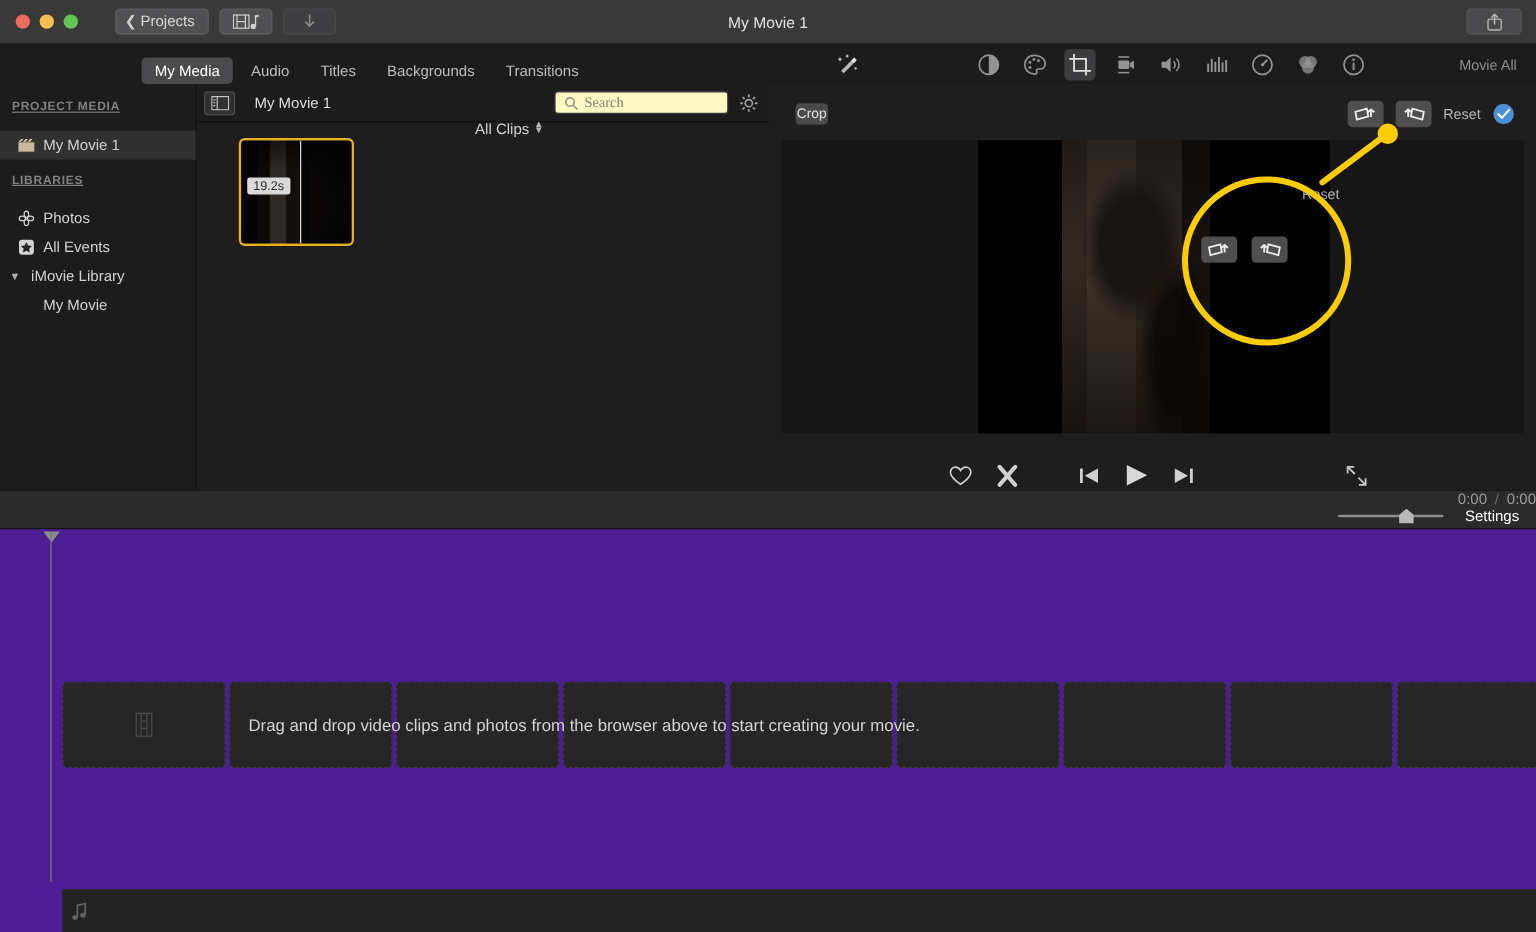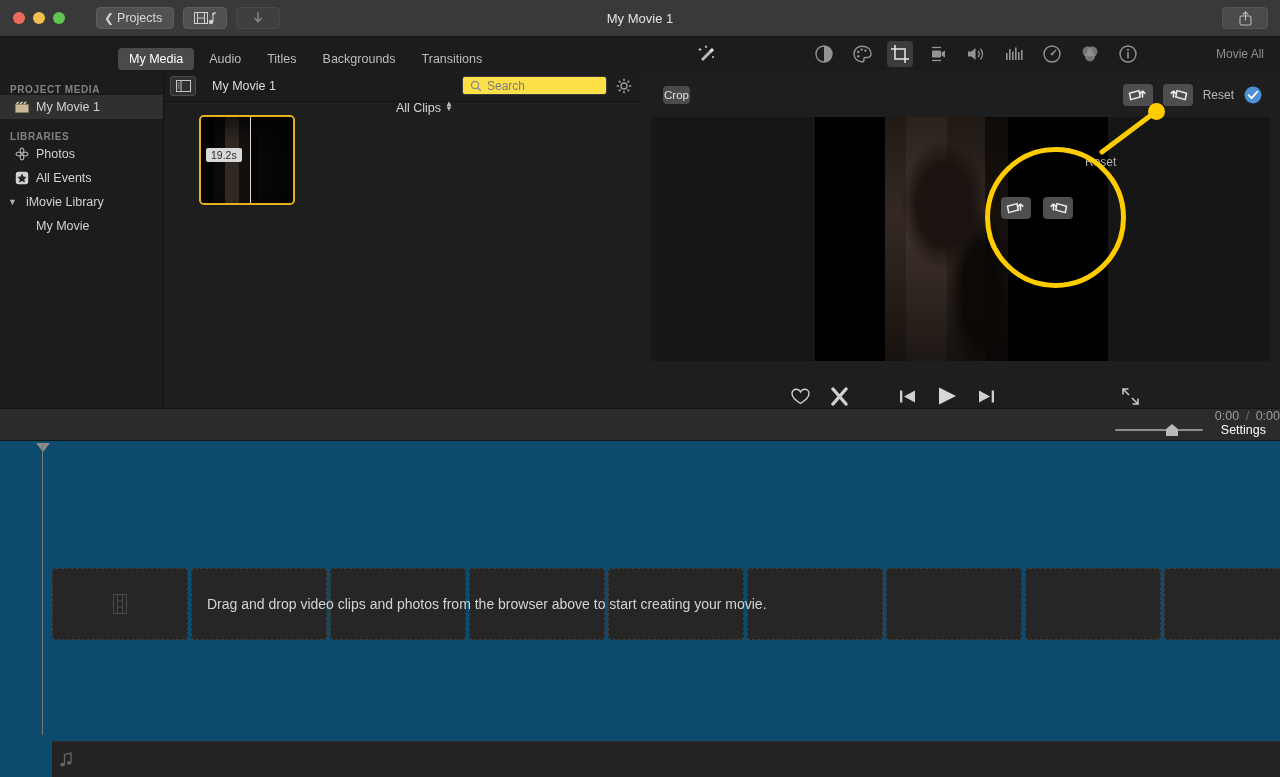--- a/index.html
+++ b/index.html
@@ -62,21 +62,21 @@
 
   
   .sidebar {
     position:absolute; left:0; top:70px; width:164px; height:338px;
     background:#1c1c1c;
     border-right:1px solid #121212;
     padding-top:14px;
   }
   .side-head {
     font-size:10px; font-weight:bold; letter-spacing:0.6px;
-    color:#818181; padding:0 0 0 10px;
+    color:#818181; padding:0 0 14px 10px;text-decoration:underline;
   }
   .side-item {
     display:flex; align-items:center; gap:7px;
     height:24px; padding-left:14px; font-size:12.5px; color:#d2d2d2;
   }
   .side-item.selected { background:#303030; }
   .side-sub { padding-left:36px; font-size:12.5px; height:24px;
               display:flex; align-items:center; color:#d2d2d2; }
   .side-gap { height:12px; }
   .disclose { color:#b0b0b0; font-size:9px; margin-right:2px; }
@@ -96,23 +96,23 @@
     width:26px; height:20px; margin-left:6px; border-radius:3px;
     background:#303032; border:0.5px solid #4b4b4d;
     display:flex; align-items:center; justify-content:center;
   }
   .bt-title { margin-left:16px; font-size:12.5px; color:#dcdcdc; }
   .bt-right { margin-left:auto; display:flex; align-items:center; gap:9px; padding-right:9px; }
   .allclips { font-size:12.5px; color:#d2d2d2; display:flex; align-items:flex-start; gap:4px;margin-top:45px; }
   .stepper { display:flex; flex-direction:column; line-height:5px; font-size:8px; color:#b9b9b9; }
   .searchbox {
     width:145px; height:19px; border-radius:3px;
-    background:#fde047; border:0.5px solid #3a3a3c;
+    background:#fef9c3; border:0.5px solid #3a3a3c;
     display:flex; align-items:center; gap:5px; padding-left:24px;
-    font-size:12px; color:#7c7c7c; position:relative;
+    font-size:12px; color:#7c7c7c; position:relative;font-family:Liberation Serif, serif;
   }
   .search-ico { position:absolute; left:7px; top:3px; }
 
   .clip-area { padding:13px 0 0 16px; }
   .clip {
     position:relative; width:96px; height:90px;
     border:2px solid #e8b21e; border-radius:5px;
     overflow:hidden;
     background:linear-gradient(90deg,#050505 0 14%,#1b1512 14% 26%,#6b5b4e 26% 41%,#2a211c 41% 54%,#0a0808 54% 62%,#120f0d 62% 100%);
     margin-left:19px;
@@ -228,21 +228,21 @@
   .tl-time .sep { color:#6e6e6e; margin:0 3px; }
   .tl-right { margin-left:auto; display:flex; align-items:center; gap:18px; margin-right:14px; }
   .zoom-slider { position:relative; width:88px; height:12px; }
   .zs-track { position:absolute; left:0; top:5px; width:88px; height:2px; background:#8d8d8d; border-radius:1px; }
   .zs-knob { position:absolute; left:50px; top:-1px; width:14px; height:14px; }
   .settings-lbl { font-size:12.5px; color:#ffffff; }
 
   
   .timeline {
     position:absolute; left:0; top:441px; width:1280px; height:336px;
-    background:#0c4a6e;
+    background:#4c1d95;
   }
   .playhead-tri {
     position:absolute; left:36px; top:2px;
     width:0; height:0; border-left:7px solid transparent;
     border-right:7px solid transparent; border-top:9px solid #8b8b8b;
   }
   .playhead-line {
     position:absolute; left:42px; top:2px; width:1px; height:292px;
     background:#7a7a7a;
   }

